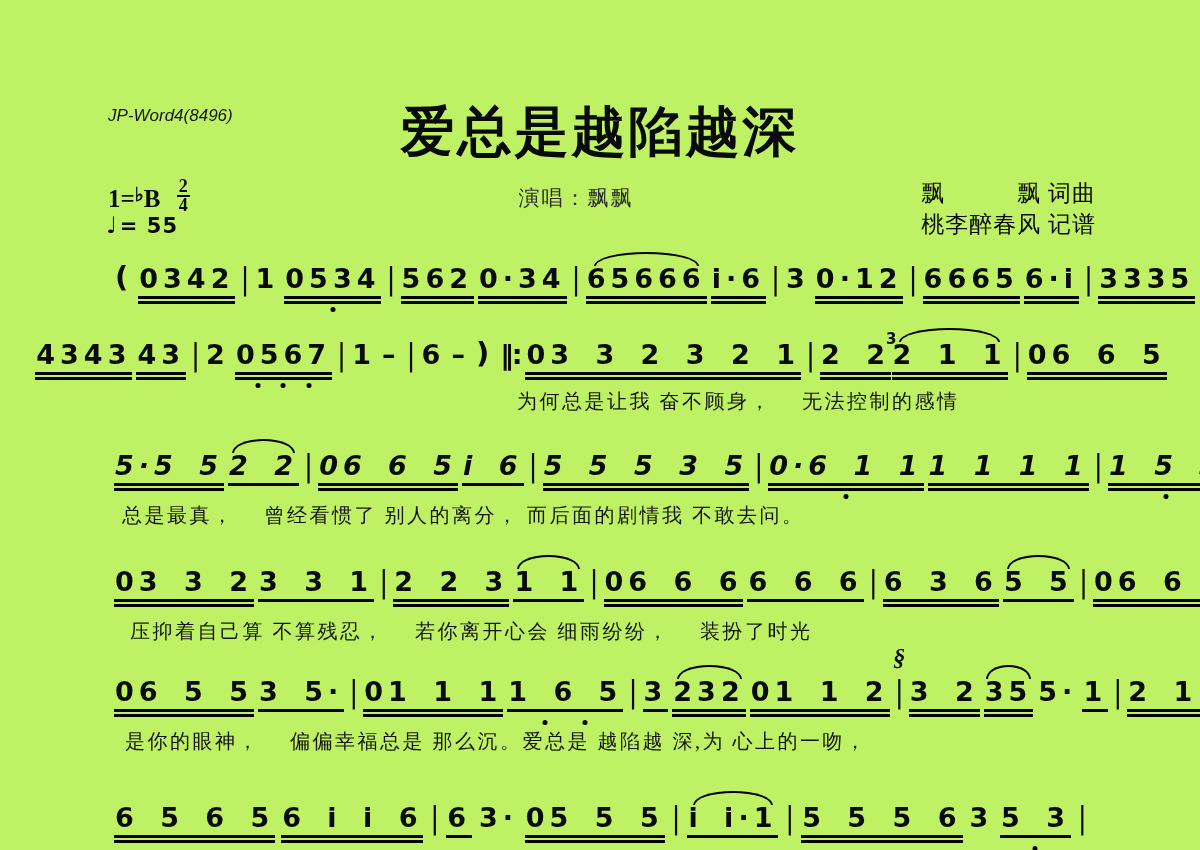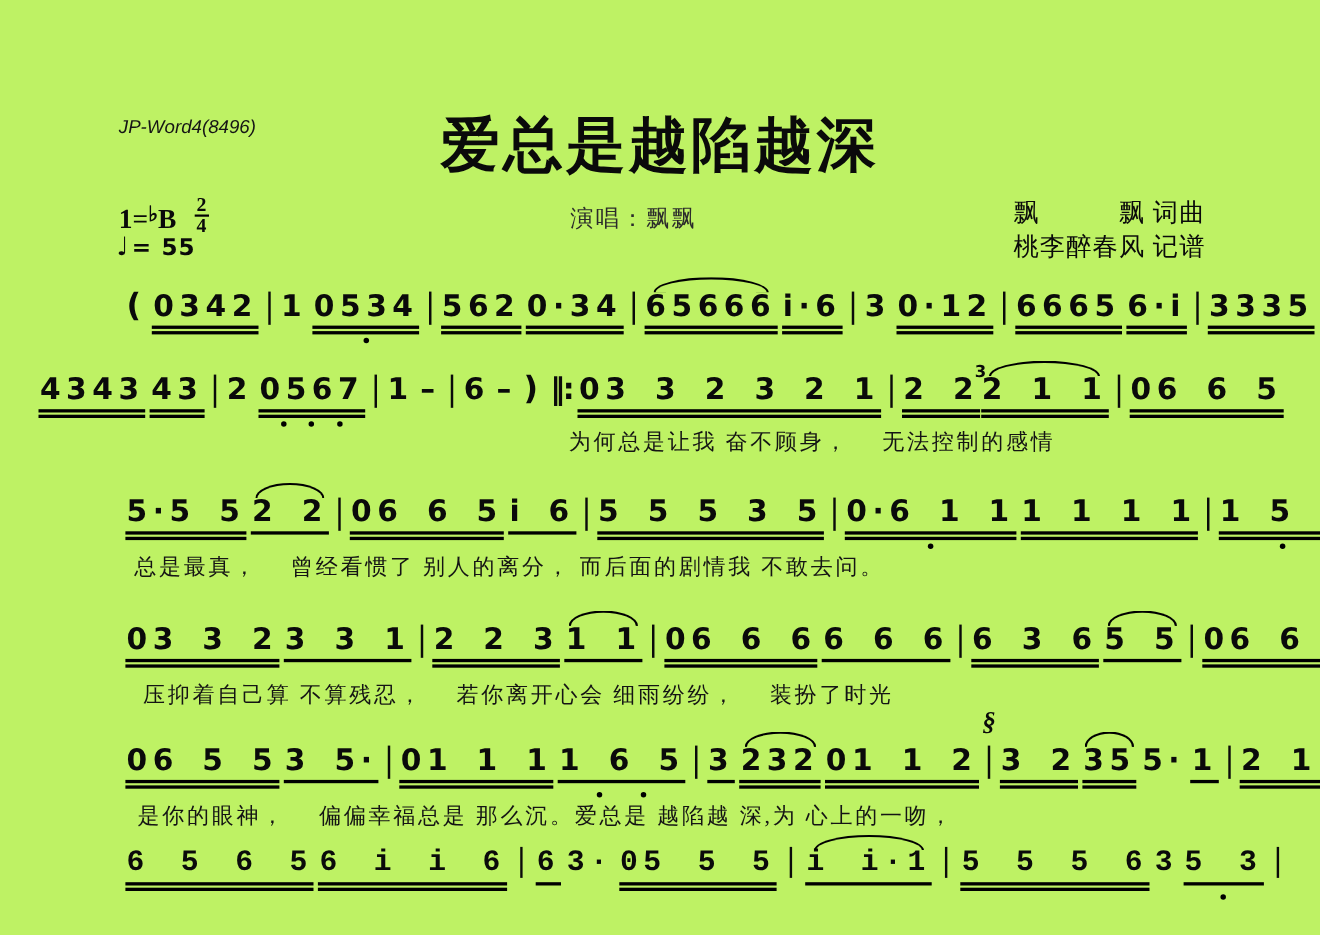--- a/index.html
+++ b/index.html
@@ -100,21 +100,21 @@
         <span class="tok rep"><span class="t">‖:</span></span>
         <span class="tok"><span class="t">03 3 2 3 2 1</span><b class="l1"></b><b class="l2"></b></span>
         <span class="tok bar"><span class="t">|</span></span>
         <span class="tok"><span class="t">2 2</span><b class="l1"></b><b class="l2"></b></span>
         <span class="tok sup"><span class="t">3</span></span>
         <span class="tok"><span class="t">2 1 1</span><b class="l1"></b><b class="l2"></b><b class="arc"></b></span>
         <span class="tok bar"><span class="t">|</span></span>
         <span class="tok"><span class="t">06 6 5</span><b class="l1"></b><b class="l2"></b></span>
       </div>
       <div class="lyric-row" style="top: 388px; padding-left: 405px;">为何总是让我 奋不顾身，　 无法控制的感情</div>
-      <div class="music-row" style="top: 450px;">
+      <div class="music-row" style="top: 450px; font-style: italic;">
         <span class="tok"><span class="t">5·5 5</span><b class="l1"></b><b class="l2"></b></span>
         <span class="tok"><span class="t">2 2</span><b class="l1"></b><b class="arc"></b></span>
         <span class="tok bar"><span class="t">|</span></span>
         <span class="tok"><span class="t">06 6 5</span><b class="l1"></b><b class="l2"></b></span>
         <span class="tok"><span class="t">i 6</span><b class="l1"></b></span>
         <span class="tok bar"><span class="t">|</span></span>
         <span class="tok"><span class="t">5 5 5 3 5</span><b class="l1"></b><b class="l2"></b></span>
         <span class="tok bar"><span class="t">|</span></span>
         <span class="tok"><span class="t">0·6 1 1</span><b class="l1"></b><b class="l2"></b><b class="dot" style="left: 50%;"></b></span>
         <span class="tok"><span class="t">1 1 1 1</span><b class="l1"></b><b class="l2"></b></span>
@@ -150,21 +150,21 @@
         <span class="tok"><span class="t">01 1 2</span><b class="l1"></b><b class="l2"></b></span>
         <span class="tok bar"><span class="t">|</span><b class="seg">§</b></span>
         <span class="tok"><span class="t">3 2</span><b class="l1"></b><b class="l2"></b></span>
         <span class="tok"><span class="t">35</span><b class="l1"></b><b class="l2"></b><b class="arc"></b></span>
         <span class="tok"><span class="t">5·</span></span>
         <span class="tok"><span class="t">1</span><b class="l1"></b></span>
         <span class="tok bar"><span class="t">|</span></span>
         <span class="tok"><span class="t">2 1 2 6</span><b class="l1"></b><b class="l2"></b></span>
       </div>
       <div class="lyric-row" style="top: 728px; padding-left: 13px;">是你的眼神，　 偏偏幸福总是 那么沉。爱总是 越陷越 深,为 心上的一吻，</div>
-      <div class="music-row" style="top: 770px; font-family: Liberation Mono, monospace;">
+      <div class="music-row" style="top: 802px;">
         <span class="tok"><span class="t">6 5 6 5</span><b class="l1"></b><b class="l2"></b></span>
         <span class="tok"><span class="t">6 i i 6</span><b class="l1"></b><b class="l2"></b></span>
         <span class="tok bar"><span class="t">|</span></span>
         <span class="tok"><span class="t">6</span><b class="l1"></b></span>
         <span class="tok"><span class="t">3·</span></span>
         <span class="tok"><span class="t">05 5 5</span><b class="l1"></b><b class="l2"></b></span>
         <span class="tok bar"><span class="t">|</span></span>
         <span class="tok"><span class="t">i i·1</span><b class="l1"></b><b class="arc"></b></span>
         <span class="tok bar"><span class="t">|</span></span>
         <span class="tok"><span class="t">5 5 5 6</span><b class="l1"></b><b class="l2"></b></span>

